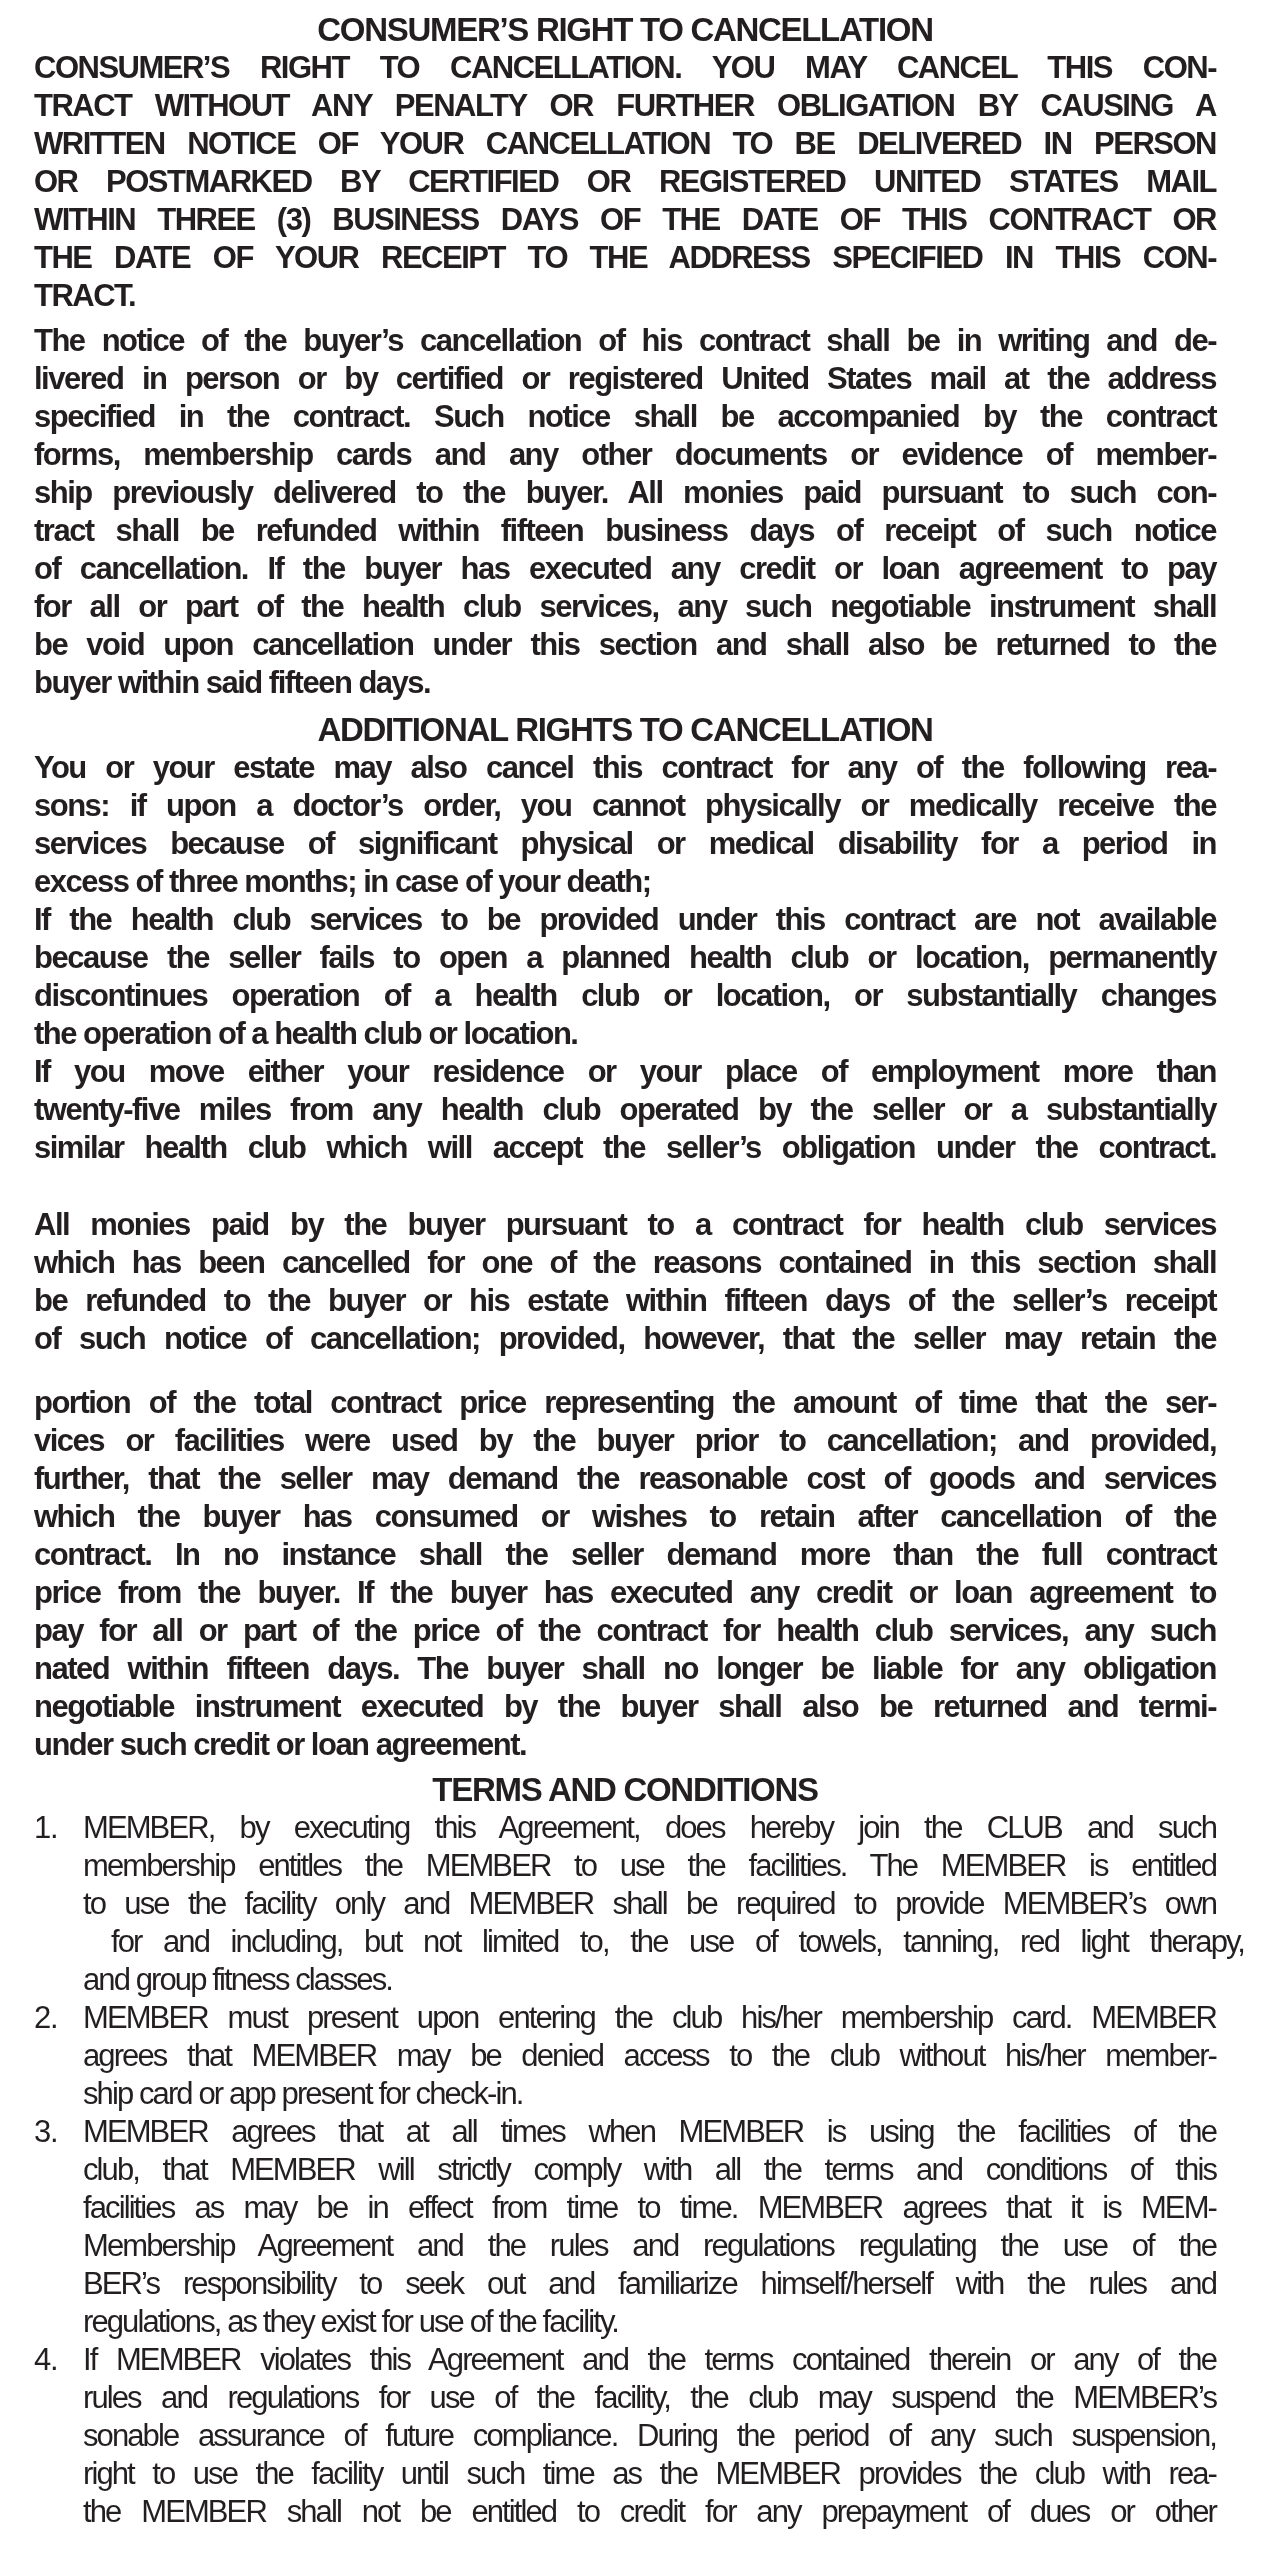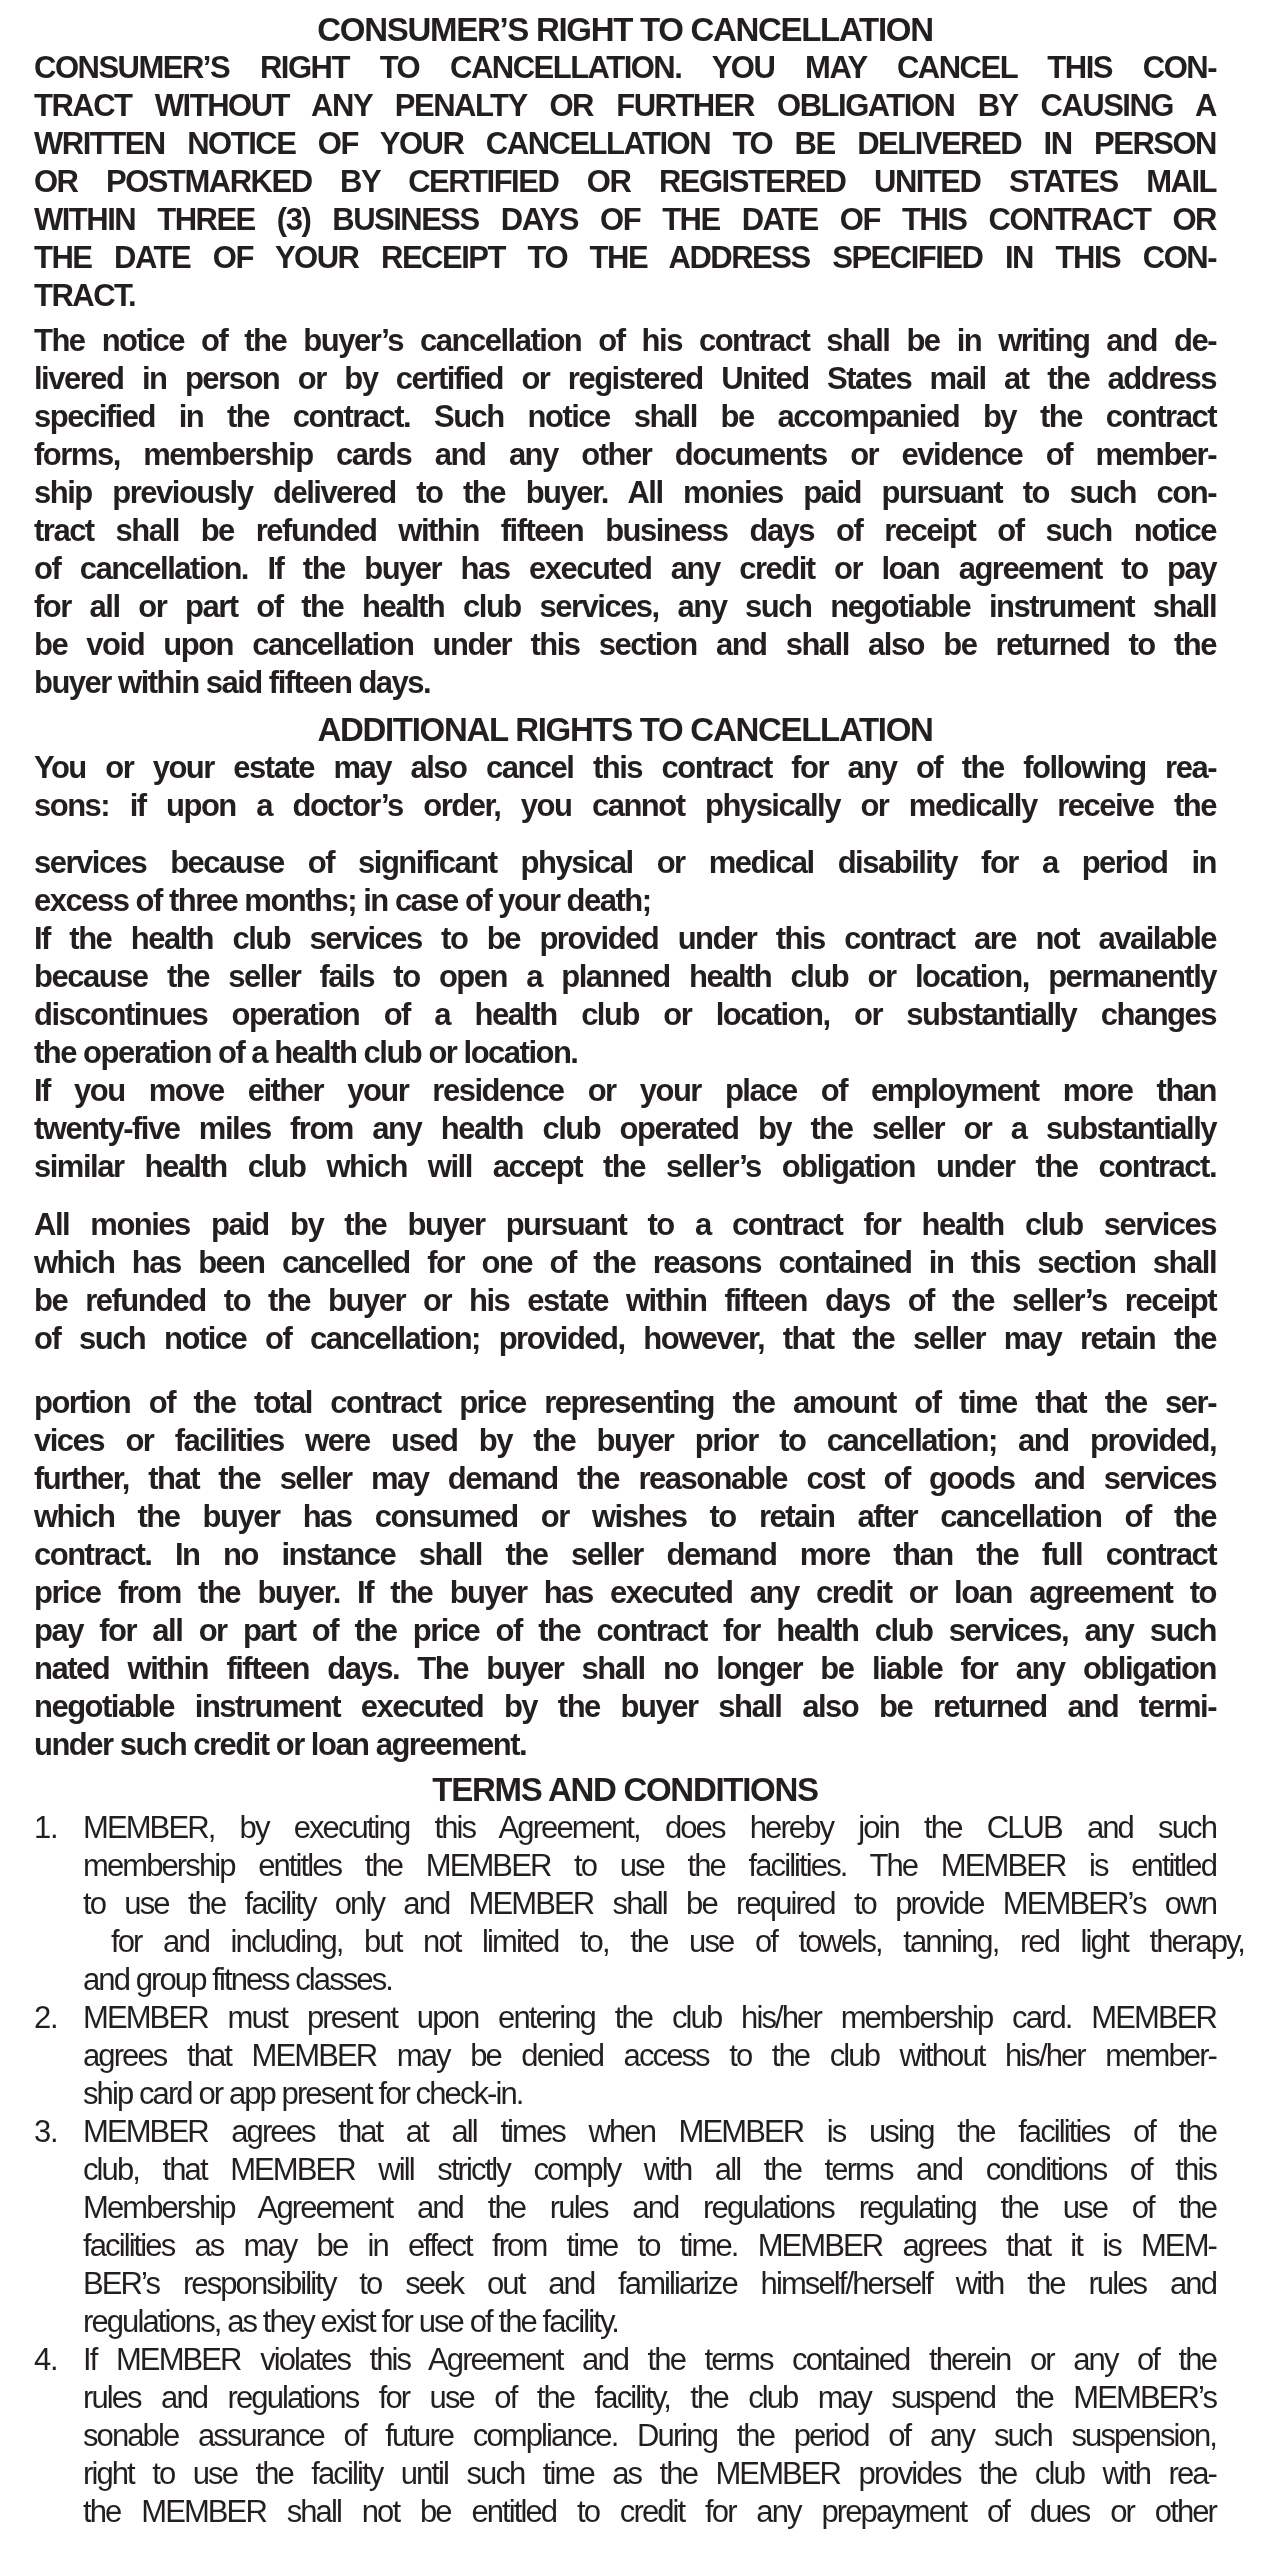--- a/index.html
+++ b/index.html
@@ -58,21 +58,21 @@
     <span class="ln bold cond" style="white-space: nowrap; width: 1182px;">for all or part of the health club services, any such negotiable instrument shall</span>
     <span class="ln bold cond" style="white-space: nowrap; width: 1182px;">be void upon cancellation under this section and shall also be returned to the</span>
     <span class="ln bold cond last" style="white-space: nowrap; width: 1182px;">buyer within said fifteen days.</span>
   </div>
 
   <div class="block" style="top:711px;">
     <div class="heading">ADDITIONAL RIGHTS TO CANCELLATION</div>
     <div>
       <span class="ln bold cond" style="white-space: nowrap; width: 1182px;">You or your estate may also cancel this contract for any of the following rea-</span>
       <span class="ln bold cond" style="white-space: nowrap; width: 1182px;">sons: if upon a doctor’s order, you cannot physically or medically receive the</span>
-      <span class="ln bold cond" style="white-space: nowrap; width: 1182px; margin-top: 19px;">services because of significant physical or medical disability for a period in</span>
+      <span class="ln bold cond" style="white-space: nowrap; width: 1182px;">services because of significant physical or medical disability for a period in</span>
       <span class="ln bold cond last" style="white-space: nowrap; width: 1182px;">excess of three months;  in case of your death;</span>
     </div>
     <div>
       <span class="ln bold cond" style="white-space: nowrap; width: 1182px;">If the health club services to be provided under this contract are not available</span>
       <span class="ln bold cond" style="white-space: nowrap; width: 1182px;">because the seller fails to open a planned health club or location, permanently</span>
       <span class="ln bold cond" style="white-space: nowrap; width: 1182px;">discontinues operation of a health club or location, or substantially changes</span>
       <span class="ln bold cond last" style="white-space: nowrap; width: 1182px;">the operation of a health club or location.</span>
     </div>
     <div>
       <span class="ln bold cond" style="white-space: nowrap; width: 1182px;">If you move either your residence or your place of employment more than</span>
@@ -119,22 +119,22 @@
         <span class="ln reg" style="white-space: nowrap; width: 1133px;">agrees that MEMBER may be denied access to the club without his/her member-</span>
         <span class="ln reg last" style="white-space: nowrap; width: 1133px;">ship card or app present for check-in.</span>
       </div>
     </div>
 
     <div class="list-item">
       <span class="list-num">3.</span>
       <div class="list-body">
         <span class="ln reg" style="white-space: nowrap; width: 1133px;">MEMBER agrees that at all times when MEMBER is using the facilities of the</span>
         <span class="ln reg" style="white-space: nowrap; width: 1133px;">club, that MEMBER will strictly comply with all the terms and conditions of this</span>
+        <span class="ln reg" style="white-space: nowrap; width: 1133px;">facilities as may be in effect from time to time. MEMBER agrees that it is MEM-</span>
         <span class="ln reg" style="white-space: nowrap; width: 1133px;">Membership Agreement and the rules and regulations regulating the use of the</span>
-        <span class="ln reg" style="white-space: nowrap; width: 1133px;">facilities as may be in effect from time to time. MEMBER agrees that it is MEM-</span>
         <span class="ln reg" style="white-space: nowrap; width: 1133px;">BER’s responsibility to seek out and familiarize himself/herself with the rules and</span>
         <span class="ln reg last" style="white-space: nowrap; width: 1133px;">regulations, as they exist for use of the facility.</span>
       </div>
     </div>
 
     <div class="list-item">
       <span class="list-num">4.</span>
       <div class="list-body">
         <span class="ln reg" style="white-space: nowrap; width: 1133px;">If MEMBER violates this Agreement and the terms contained therein or any of the</span>
         <span class="ln reg" style="white-space: nowrap; width: 1133px;">rules and regulations for use of the facility, the club may suspend the MEMBER’s</span>

